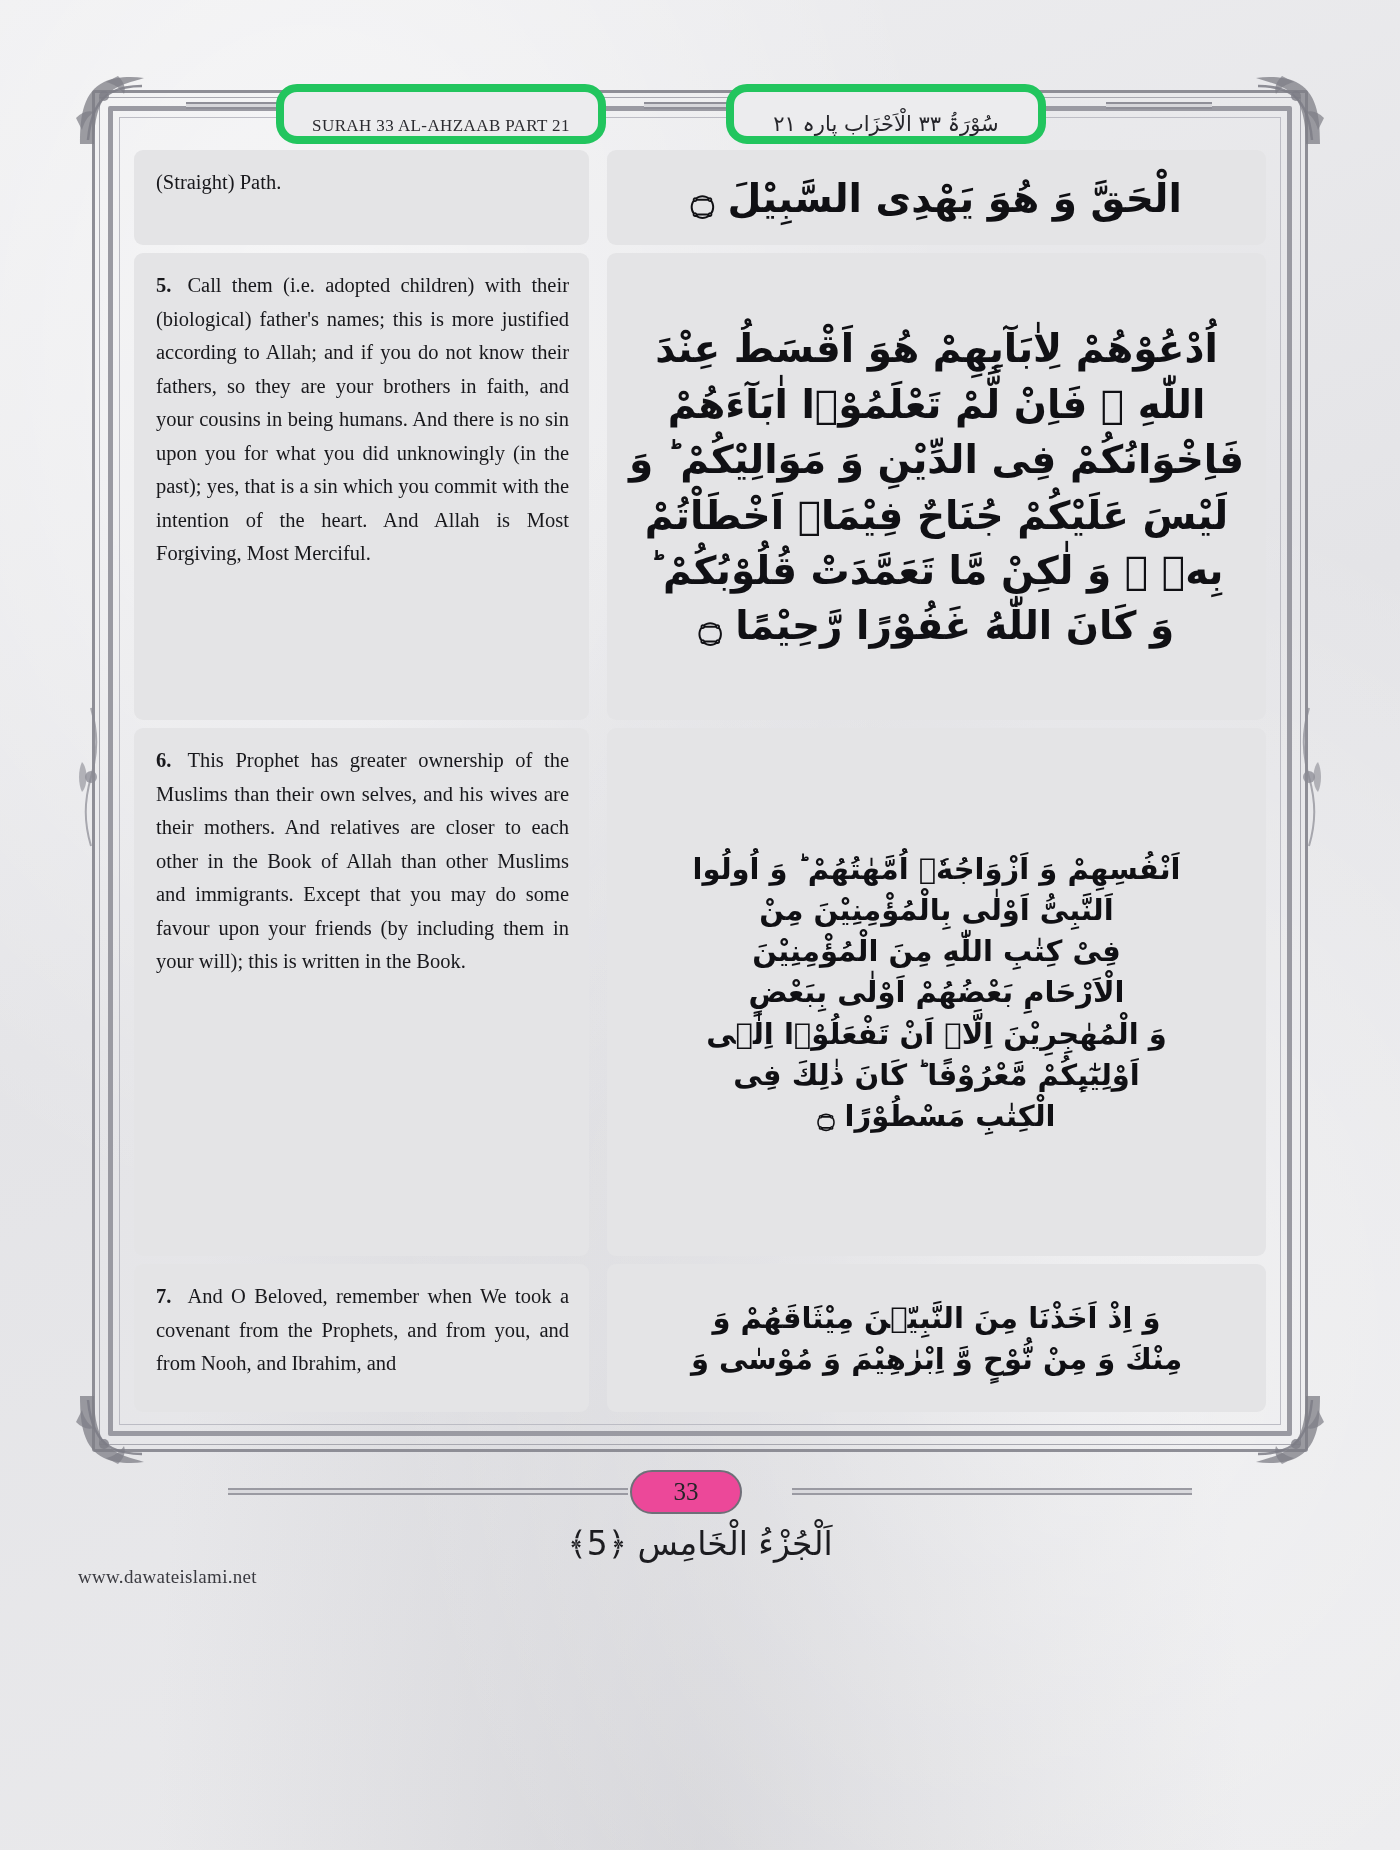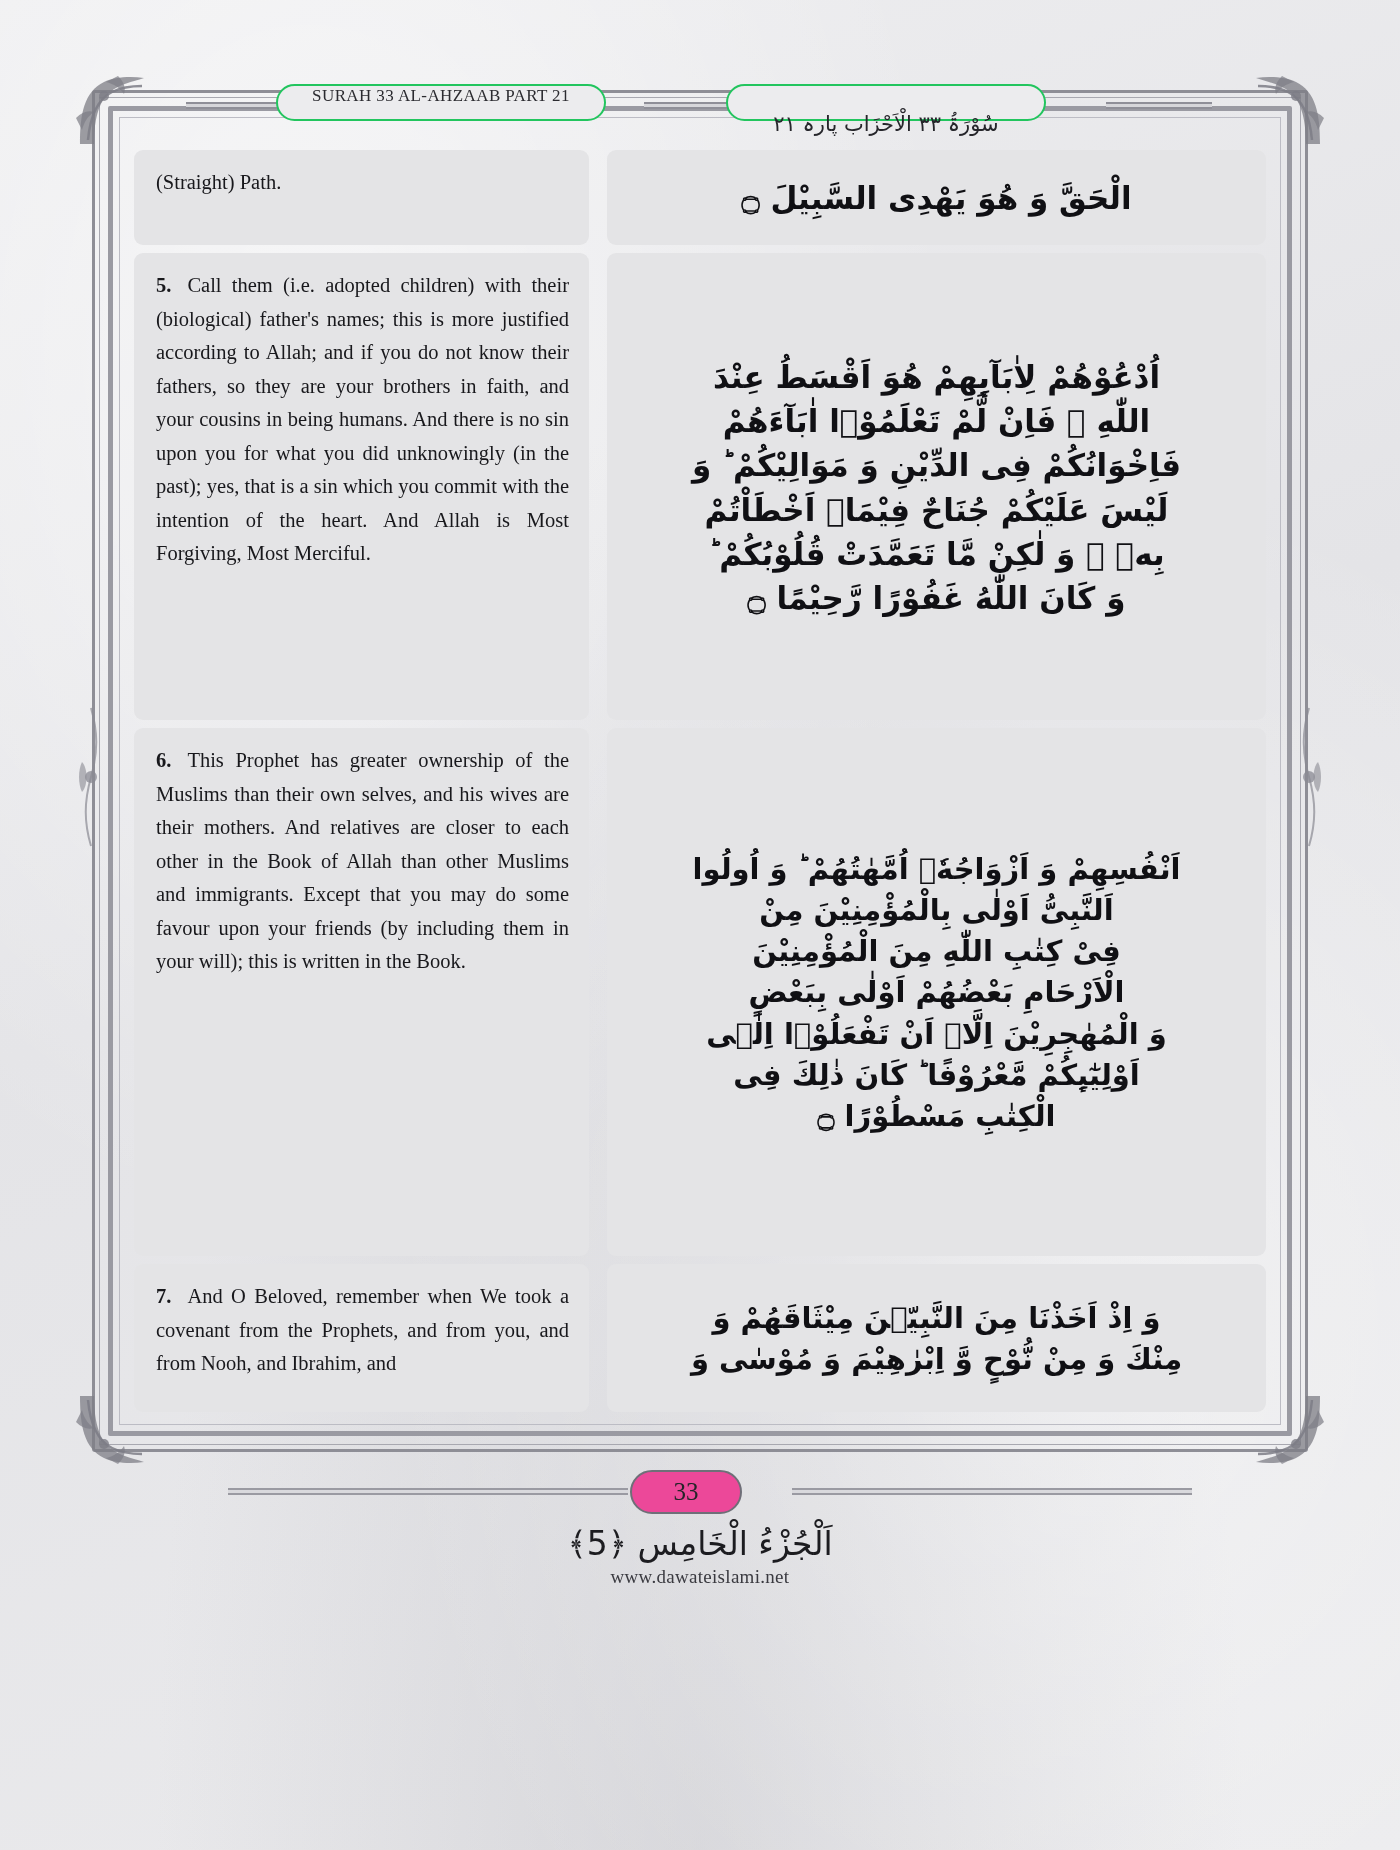--- a/index.html
+++ b/index.html
@@ -98,26 +98,26 @@
     border-bottom: 2px solid #8f8f98;
     background: #d6d6da;
   }
   .header-rule.r1 { left: 60px;  width: 130px; }
   .header-rule.r2 { left: 518px; width: 126px; }
   .header-rule.r3 { left: 980px; width: 106px; }
 
   .cartouche {
     position: absolute;
     top: 8px;
-    height: 37px;
-    border: 2px solid #22c55e;
+    height: 60px;
+    border: 8px solid #22c55e;
     border-radius: 21px;
     background: #ececee;
     display: flex;
-    align-items: flex-start;
+    align-items: flex-end;
     justify-content: center;
     padding: 0 18px;
   }
   .cartouche.en { left: 150px; width: 330px; }
   .cartouche.ar { left: 600px; width: 320px; }
 
   .header-en {
     font-family: "Liberation Serif", serif;
     font-size: 17px;
     letter-spacing: 0.4px;
@@ -180,21 +180,21 @@
     text-justify: inter-word;
     hyphens: none;
   }
   .en-num {
     font-weight: bold;
     margin-right: 16px;
   }
 
   .ar-line {
     font-family: "DejaVu Sans", sans-serif;
-    font-size: 31px;
+    font-size: 39px;
     line-height: 1.42;
     color: #101014;
     direction: rtl;
     text-align: center;
     white-space: nowrap;
     font-weight: 600;
   }
   .cell.ar.tight .ar-line { font-size: 29px; }
 
   
@@ -238,21 +238,20 @@
     text-align: center;
     font-family: "DejaVu Sans", sans-serif;
     font-size: 33px;
     color: #1c1c20;
     direction: rtl;
   }
   .footer-url {
     position: absolute;
     left: 0; top: 104px;
     width: 1244px;
-    text-align: center;
     font-family: "Liberation Serif", serif;
     font-size: 19px;
     color: #3a3a40;
     letter-spacing: 0.3px;
   }
 </style>
 </head>
 <body>
 
 <div class="paper-bg"></div>

